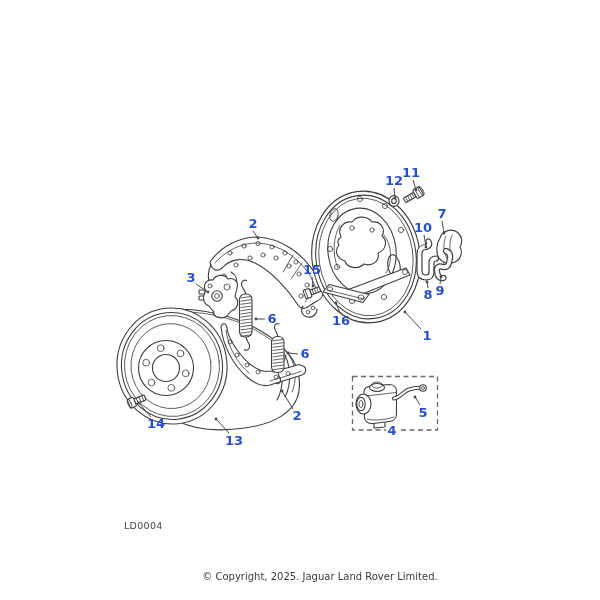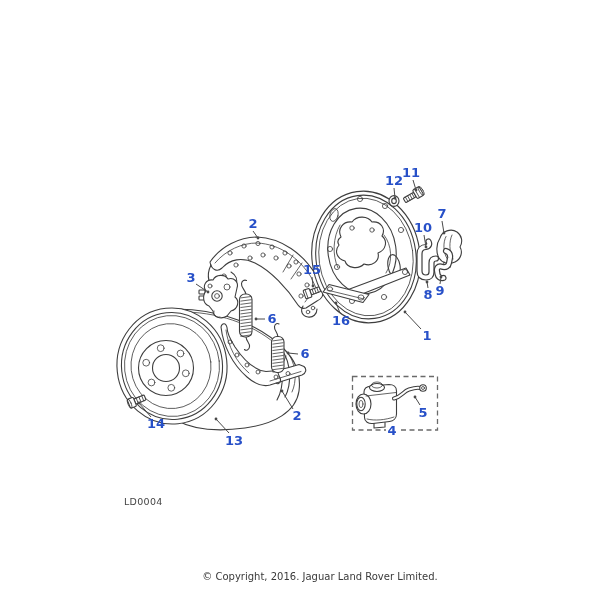--- a/index.html
+++ b/index.html
@@ -27,21 +27,21 @@
   .dashed-box{stroke:var(--dash);fill:none;stroke-width:1.3;stroke-dasharray:5 3.5;}
   .leader-line{stroke:var(--leader);stroke-width:1;}
   .leader-dot{fill:var(--leader);stroke:none;}
   .callout-bg{fill:#ffffff;stroke:none;}
   .callout-num{
     fill:var(--callout);
     font-family:"DejaVu Sans","Liberation Sans",sans-serif;
     font-size:13px;font-weight:bold;text-anchor:middle;
   }
   .code-label{
-    position:absolute;left:124px;top:496px;
+    position:absolute;left:124px;top:520px;
     font-size:9.5px;color:#444444;letter-spacing:0.3px;
   }
   .copyright{
     position:absolute;left:320px;top:571px;transform:translateX(-50%);
     font-size:10px;color:#3a3a3a;white-space:nowrap;
   }
 </style>
 </head>
 <body>
 
@@ -282,13 +282,13 @@
         <circle cx="427" cy="282" r="1.4" class="leader-dot"></circle>
         <text x="428" y="299" class="callout-num">8</text>
         <line x1="440" y1="284" x2="441" y2="277" class="leader-line"></line>
         <circle cx="441" cy="277" r="1.4" class="leader-dot"></circle>
         <text x="440" y="295" class="callout-num">9</text>
       </g>
 </svg>
 </div>
 
 <div class="code-label">LD0004</div>
-<div class="copyright">© Copyright, 2016. Jaguar Land Rover Limited.</div>
+<div class="copyright">© Copyright, 2025. Jaguar Land Rover Limited.</div>
 
 </body></html>

